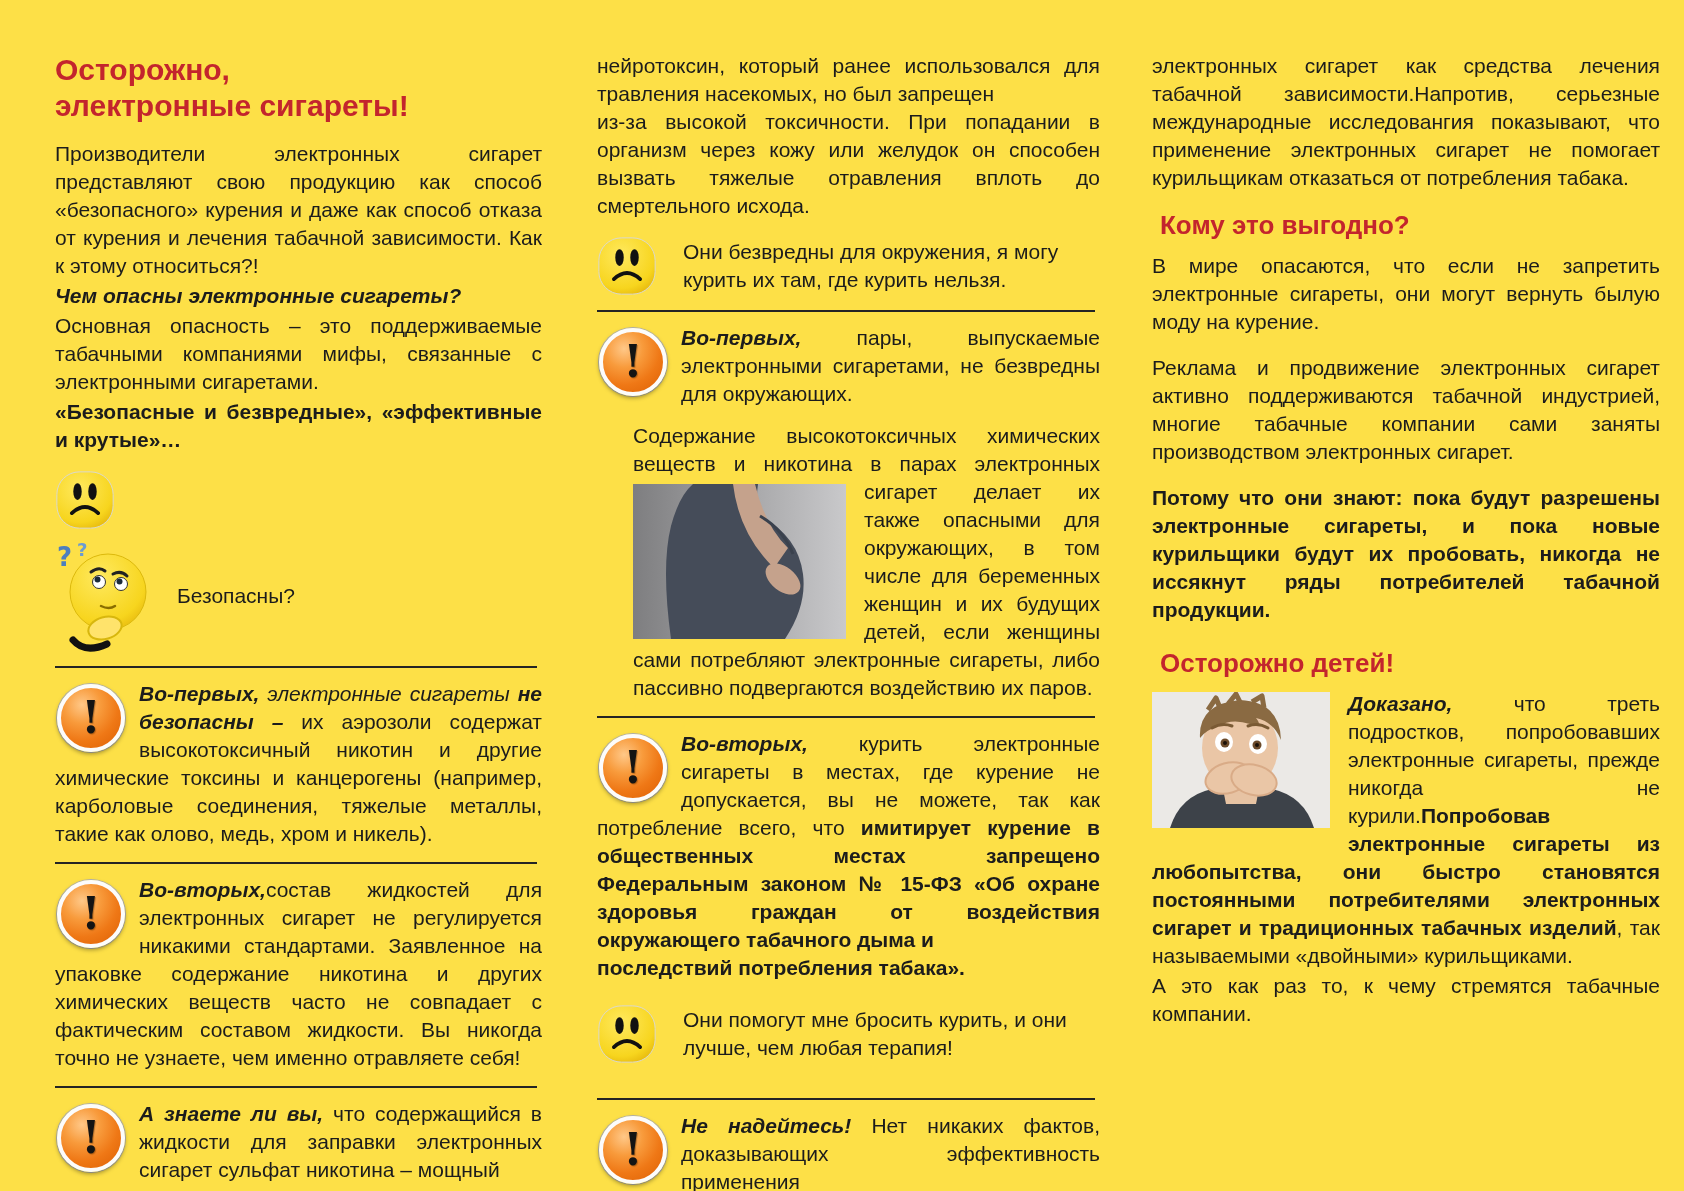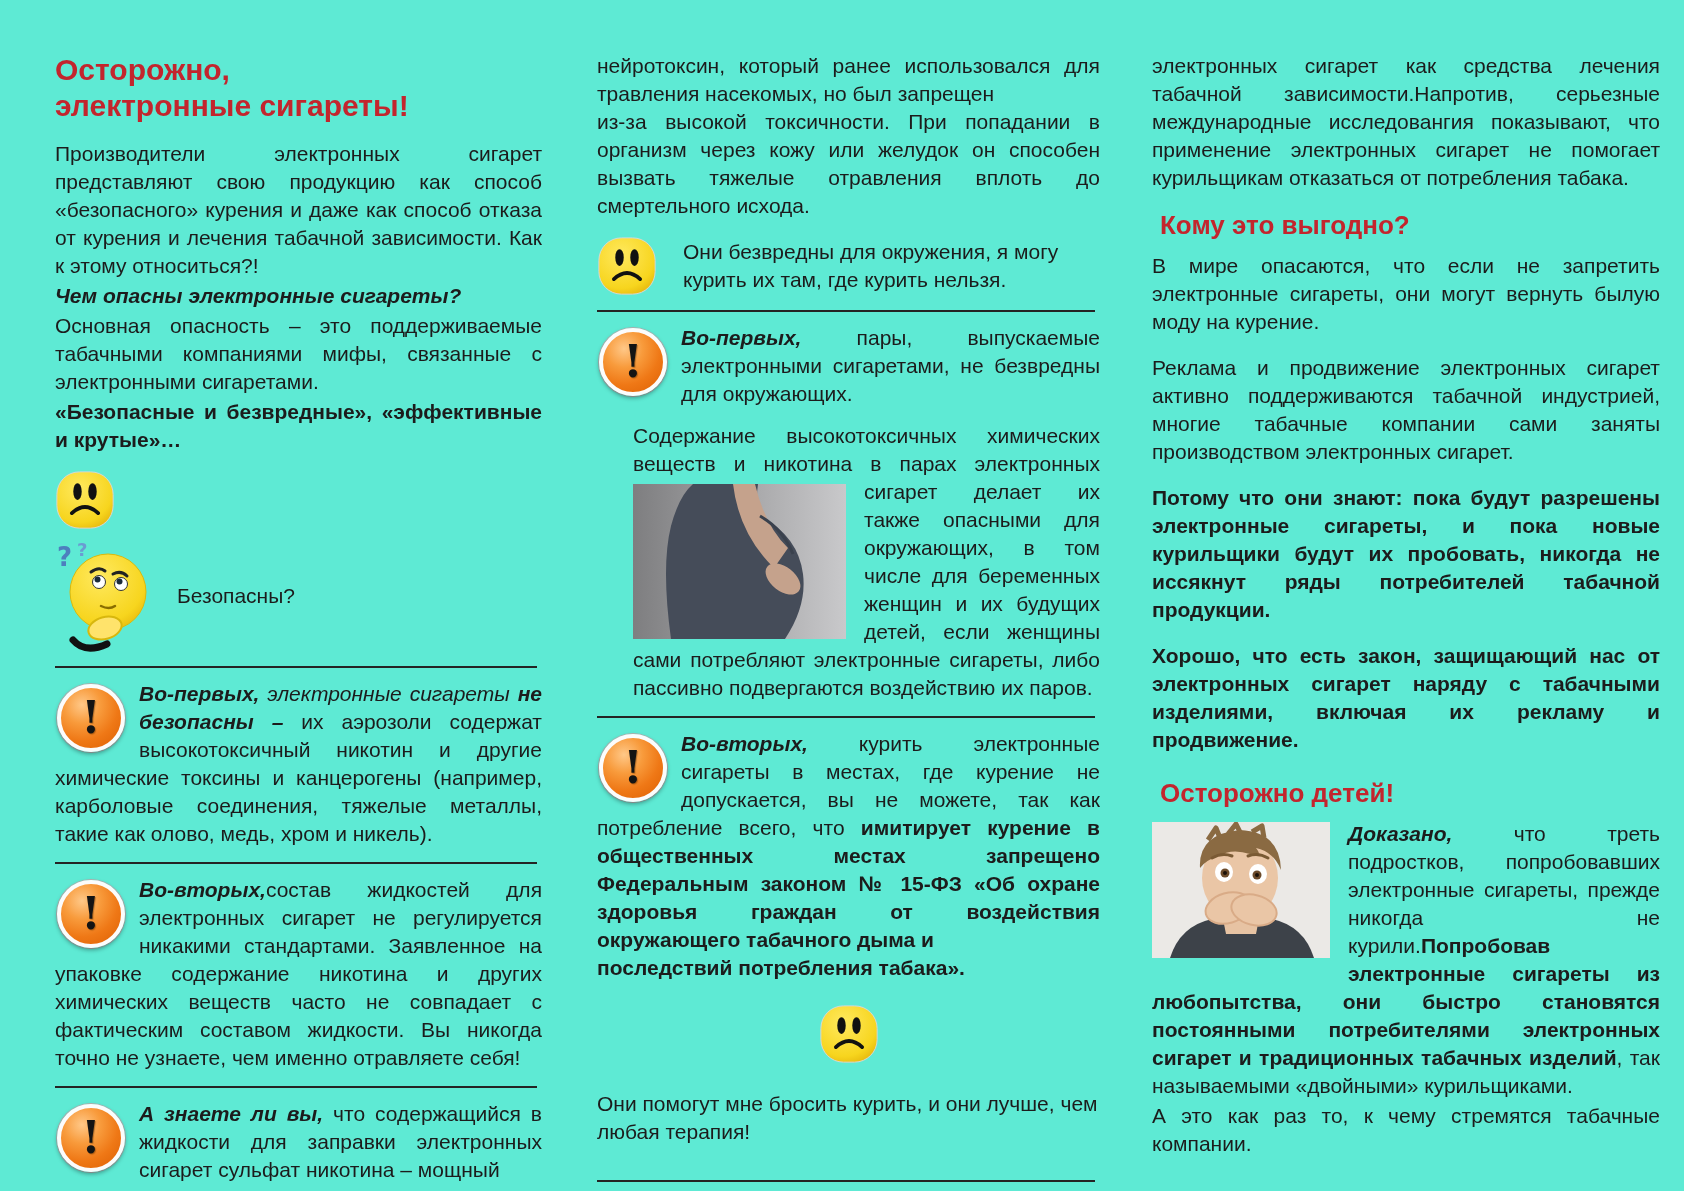--- a/index.html
+++ b/index.html
@@ -1,16 +1,16 @@
 <!DOCTYPE html>
 <html lang="ru"><head>
 <meta charset="utf-8">
 <style>
   html,body{margin:0;padding:0;background:#ffffff;}
-  .page{position:relative;width:1684px;height:1191px;background:#5eead4;overflow:hidden;
+  .page{position:relative;width:1684px;height:1191px;background:#fde047;overflow:hidden;
         font-family:"Liberation Sans",sans-serif;color:#1c1c1c;}
   .col{position:absolute;top:52px;font-size:21px;line-height:28px;text-align:justify;}
   #col1{left:55px;width:487px;}
   #col2{left:597px;width:503px;}
   #col3{left:1152px;width:508px;}
 
   .doc-title{color:#c3252d;font-size:30px;line-height:36px;font-weight:bold;
              text-align:left;margin:0 0 16px 0;}
   .red-heading{color:#c3252d;font-size:26px;line-height:30px;font-weight:bold;
                text-align:left;margin:18px 0 12px 8px;}
@@ -165,21 +165,21 @@
     </p>
 
     <div class="sep"></div>
 
     <div class="warn-block">
       <span class="warnicon"></span>
       <span class="bi">Во-вторых,</span><span> курить электронные сигареты в местах, где курение не допускается, вы не можете, так как потребление всего, что </span><span class="b prel">имитирует курение в общественных местах запрещено Федеральным законом № 15-ФЗ «Об охране здоровья граждан от воздействия окружающего табачного дыма и
 последствий потребления табака».</span>
     </div>
 
-    <div class="quote-row" style="margin-top:22px;flex-direction:column;">
+    <div class="quote-row" style="margin-top:22px;">
       <span class="qicon">
         <svg width="60" height="60" viewBox="0 0 64 64">
           <rect x="2" y="2" width="60" height="60" rx="24" fill="url(#yg)" stroke="#d8d8d8"></rect>
           <ellipse cx="24" cy="23" rx="4.5" ry="9" fill="#111"></ellipse>
           <ellipse cx="40" cy="23" rx="4.5" ry="9" fill="#111"></ellipse>
           <path d="M18 46 Q32 33 46 46" fill="none" stroke="#111" stroke-width="4" stroke-linecap="round"></path>
         </svg>
       </span>
       <span class="qtext">Они помогут мне бросить курить, и они лучше, чем любая терапия!</span>
     </div>
@@ -193,21 +193,20 @@
   </section>
 
   <section class="col" id="col3">
     <p class="para">электронных сигарет как средства лечения табачной зависимости.Напротив, серьезные международные исследовангия показывают, что применение электронных сигарет не помогает курильщикам отказаться от потребления табака.</p>
 
     <h2 class="red-heading">Кому это выгодно?</h2>
 
     <p class="para gap">В мире опасаются, что если не запретить электронные сигареты, они могут вернуть былую моду на курение.</p>
     <p class="para gap">Реклама и продвижение электронных сигарет активно поддерживаются табачной индустрией, многие табачные компании сами заняты производством электронных сигарет.</p>
     <p class="para gap b">Потому что они знают: пока будут разрешены электронные сигареты, и пока новые курильщики будут их пробовать, никогда не иссякнут ряды потребителей табачной продукции.</p>
-    <p class="para b">Хорошо, что есть закон, защищающий нас от электронных сигарет наряду с табачными изделиями, включая их рекламу и продвижение.</p>
 
     <h2 class="red-heading" style="margin-top:24px;">Осторожно детей!</h2>
 
     <p class="para para-flow">
       <span class="figure-left" style="margin-top:2px;">
         <svg width="178" height="136" viewBox="0 0 178 136">
           <rect width="178" height="136" fill="#ebe9e6"></rect>
           <path d="M18 136 Q28 104 60 97 L120 97 Q152 104 162 136 Z" fill="#3d4249"></path>
           <path d="M70 92 L108 92 L104 112 L74 112 Z" fill="#e7c3a3"></path>
           <ellipse cx="88" cy="56" rx="38" ry="42" fill="#eac6a6"></ellipse>

